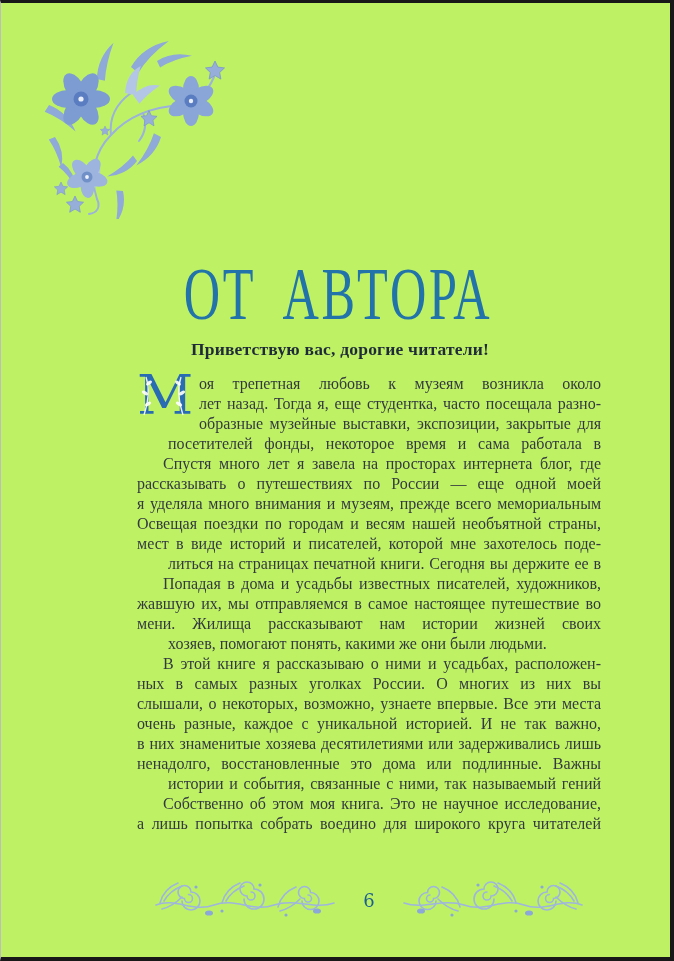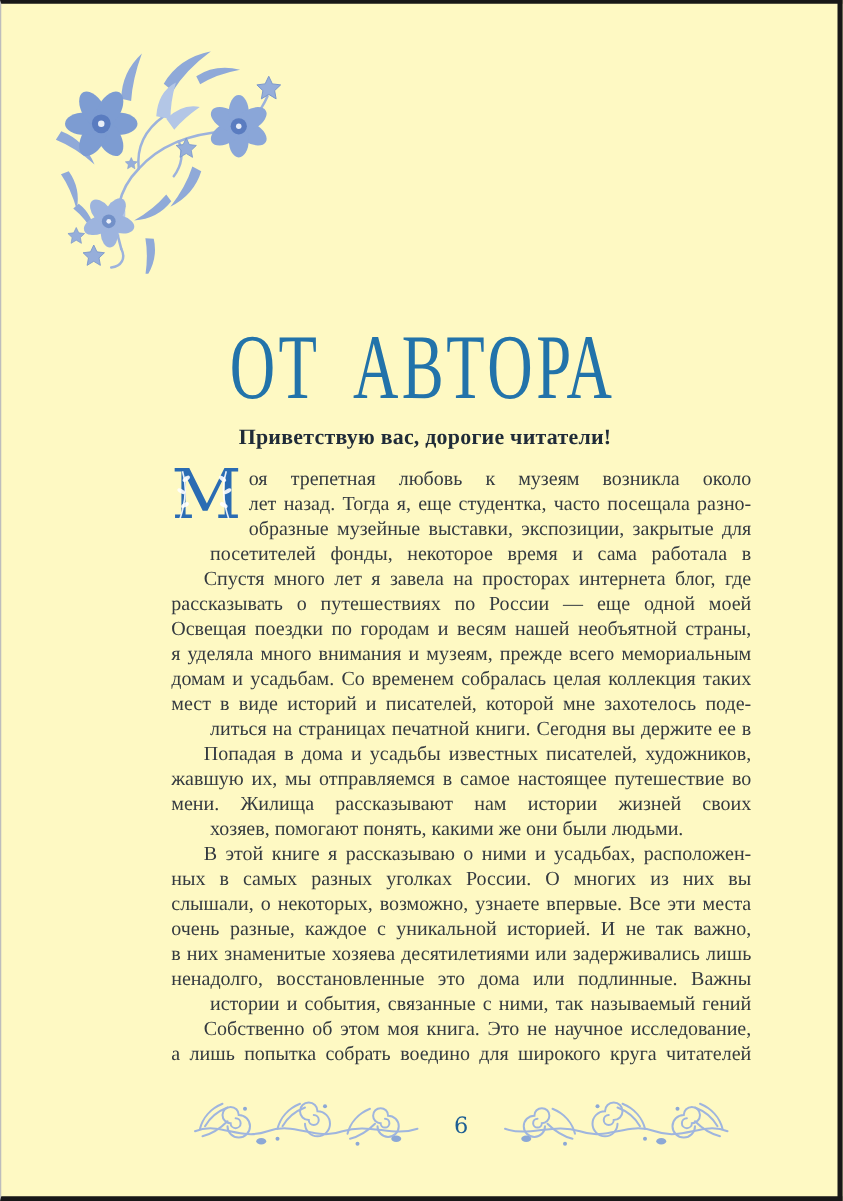--- a/index.html
+++ b/index.html
@@ -1,17 +1,17 @@
 <!DOCTYPE html>
 <html><head>
 <meta charset="utf-8">
 <style>
   html,body{margin:0;padding:0;background:#2a2a2a;}
   .frame{
-    width:674px;height:961px;background:#fef9c3;box-sizing:border-box;
+    width:674px;height:961px;background:#bef264;box-sizing:border-box;
     border-top:3px solid #181818;border-right:4px solid #181818;
     border-bottom:4px solid #181818;border-left:1px solid #bdbdbd;
     position:relative;overflow:hidden;
     font-family:"Liberation Serif", serif;
   }
   .corner-ornament{position:absolute;left:38px;top:38px;}
   .page-title{
     position:absolute;top:256px;left:0;width:674px;text-align:center;
     font-family:"Liberation Serif",serif;font-size:74px;line-height:70px;
     color:#2273aa;letter-spacing:4px;word-spacing:16px;font-weight:400;
@@ -147,23 +147,22 @@
             </g>
           </svg></span>
         <div class="line">оя трепетная любовь к музеям возникла около восемнадцати</div>
         <div class="line">лет назад. Тогда я, еще студентка, часто посещала разно-</div>
         <div class="line">образные музейные выставки, экспозиции, закрытые для обычных</div>
         <div class="line lastline">посетителей фонды, некоторое время и сама работала в музеях.</div>
       </div>
       <div class="para">
         <div class="line indent">Спустя много лет я завела на просторах интернета блог, где стала</div>
         <div class="line">рассказывать о путешествиях по России — еще одной моей страсти.</div>
+        <div class="line">я уделяла много внимания и музеям, прежде всего мемориальным</div>
         <div class="line">Освещая поездки по городам и весям нашей необъятной страны,</div>
-        <div class="line">я уделяла много внимания и музеям, прежде всего мемориальным</div>
-        <div class="line">домам и усадьбам. Со временем собралась целая коллекция таких</div>
         <div class="line">мест в виде историй и писателей, которой мне захотелось поде-</div>
         <div class="line lastline">литься на страницах печатной книги. Сегодня вы держите ее в руках.</div>
       </div>
       <div class="para">
         <div class="line indent">Попадая в дома и усадьбы известных писателей, художников,</div>
         <div class="line">жавшую их, мы отправляемся в самое настоящее путешествие во вре-</div>
         <div class="line">мени. Жилища рассказывают нам истории жизней своих знаменитых</div>
         <div class="line lastline">хозяев, помогают понять, какими же они были людьми.</div>
       </div>
       <div class="para">

